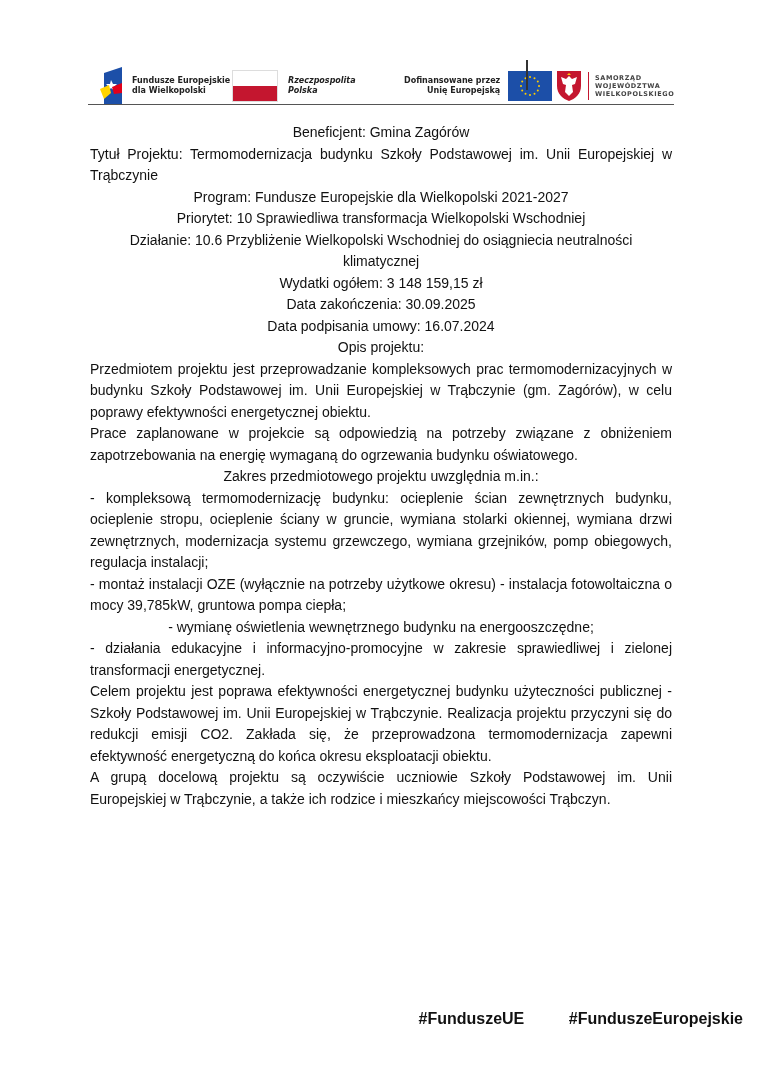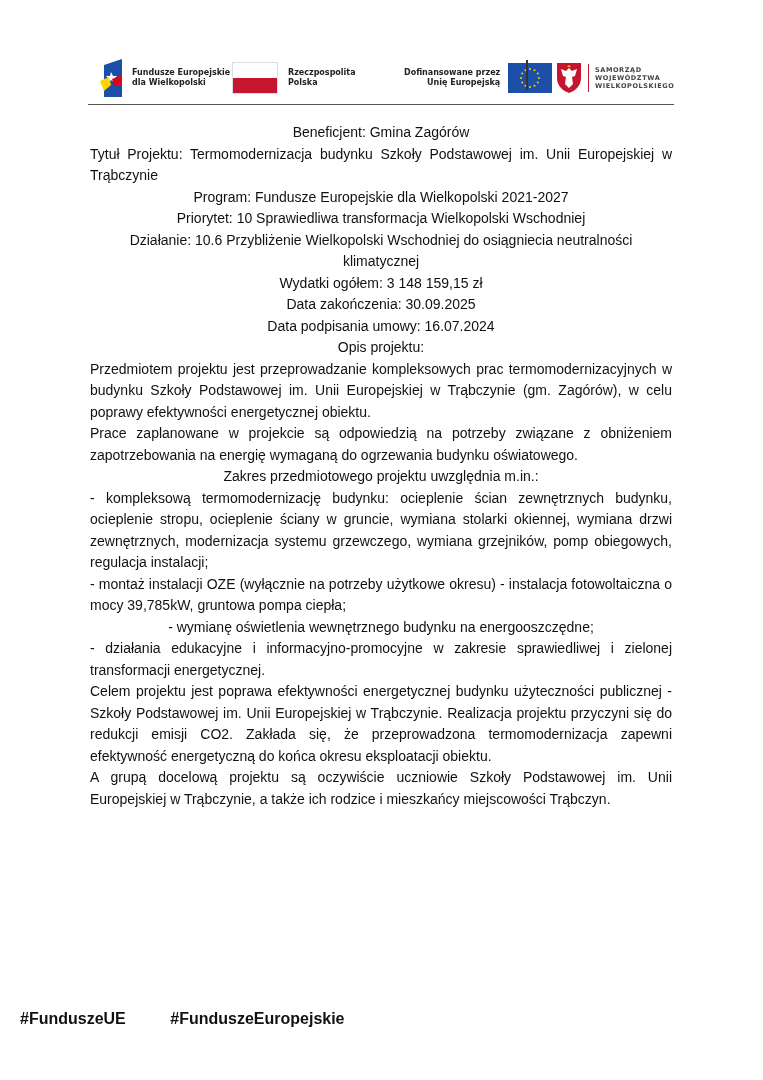--- a/index.html
+++ b/index.html
@@ -1,44 +1,44 @@
 <!DOCTYPE html>
 <html><head>
 <meta charset="utf-8">
 <style>
   html, body { margin: 0; padding: 0; background: #ffffff; }
   body { width: 763px; height: 1080px; position: relative; overflow: hidden;
          font-family: "Liberation Sans", sans-serif; color: #111; }
 
   .logobar { position: absolute; left: 96px; top: 54px; width: 578px; height: 42px; }
-  .logo { position: absolute; top: 3px; height: 42px; display: flex; align-items: center; justify-content: center; }
+  .logo { position: absolute; top: 11px; height: 42px; display: flex; align-items: center; justify-content: center; }
   .logo-text { font-family: "DejaVu Sans", sans-serif; font-size: 8px; font-weight: bold; line-height: 10px; color: #222; }
   .fe-logo { left: 4px; }
   .fe-mark { width: 24px; height: 38px; margin-right: 8px; }
-  .pl-logo { left: 136px; }
+  .pl-logo { left: 136px; font-style: italic; }
   .pl-flag { width: 44px; height: 30px; border: 1px solid #ddd; margin-right: 10px; display:flex; flex-direction:column; }
   .pl-flag .w { flex:1; background:#fff; }
   .pl-flag .r { flex:1; background:#c4162f; }
   .ue-logo { left: 268px; }
   .ue-logo .logo-text { text-align: right; margin-right: 8px; margin-left: 40px; }
   .eu-flag { width: 44px; height: 30px; background: #1c4fa8; }
   .vsep { position: absolute; left: 430px; top: 6px; width: 2px; height: 30px; background: #333; }
   .wlkp-logo { left: 460px; }
   .shield { width: 26px; height: 32px; margin-right: 6px; }
   .wlkp-rule { width: 1px; height: 28px; background: #c4162f; margin-right: 6px; }
   .wlkp-logo .logo-text { font-size: 6.5px; letter-spacing: 0.6px; line-height: 8px; color: #444; font-weight: bold; }
 
   .hrule { position: absolute; left: 88px; top: 104px; width: 586px; height: 1px; background: #555; }
 
   .content { position: absolute; left: 90px; top: 122px; width: 582px;
              font-family: "Liberation Sans", sans-serif; font-size: 14px; line-height: 21.5px; color: #111; }
   .content p { margin: 0; text-align: justify; }
   .content p.left { text-align: center; }
 
-  .footer { position: absolute; left: 0; right: 0; top: 1010px; text-align: left;
+  .footer { position: absolute; left: 0; right: 0; top: 1010px; text-align: right;
             font-family: "Liberation Sans", sans-serif; font-weight: bold; font-size: 16px; color: #111; }
   .footer span { display: inline-block; margin: 0 20px; }
 </style>
 </head>
 <body>
 
 <div class="logobar">
   <div class="logo fe-logo">
     <svg class="fe-mark" viewBox="0 0 24 38">
       <polygon points="4,6 22,0 22,38 4,38" fill="#1c4fa8"></polygon>

